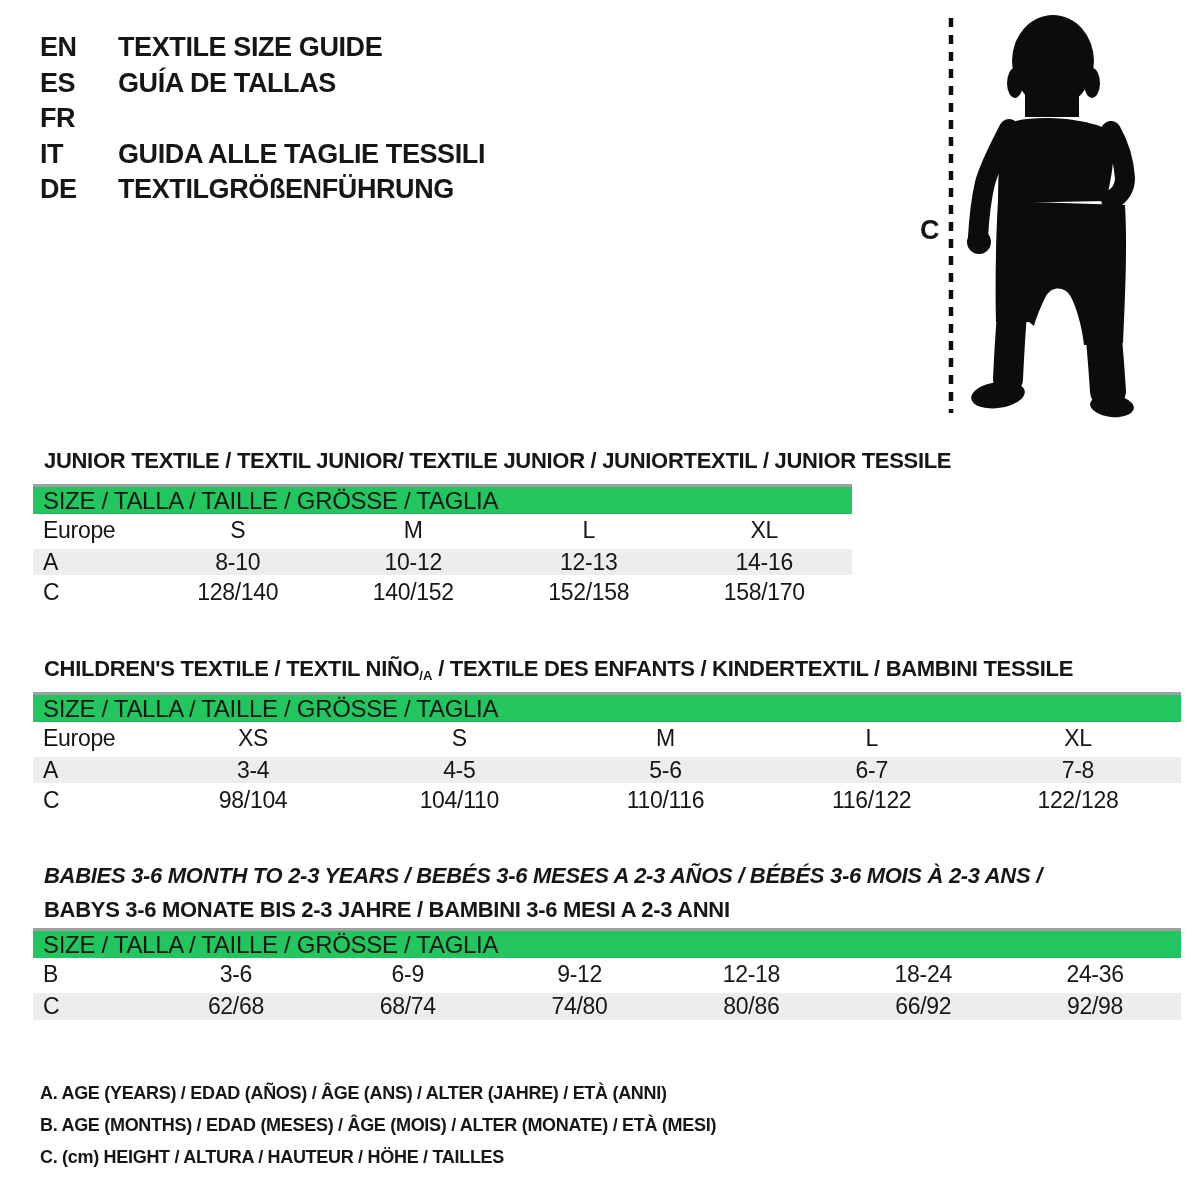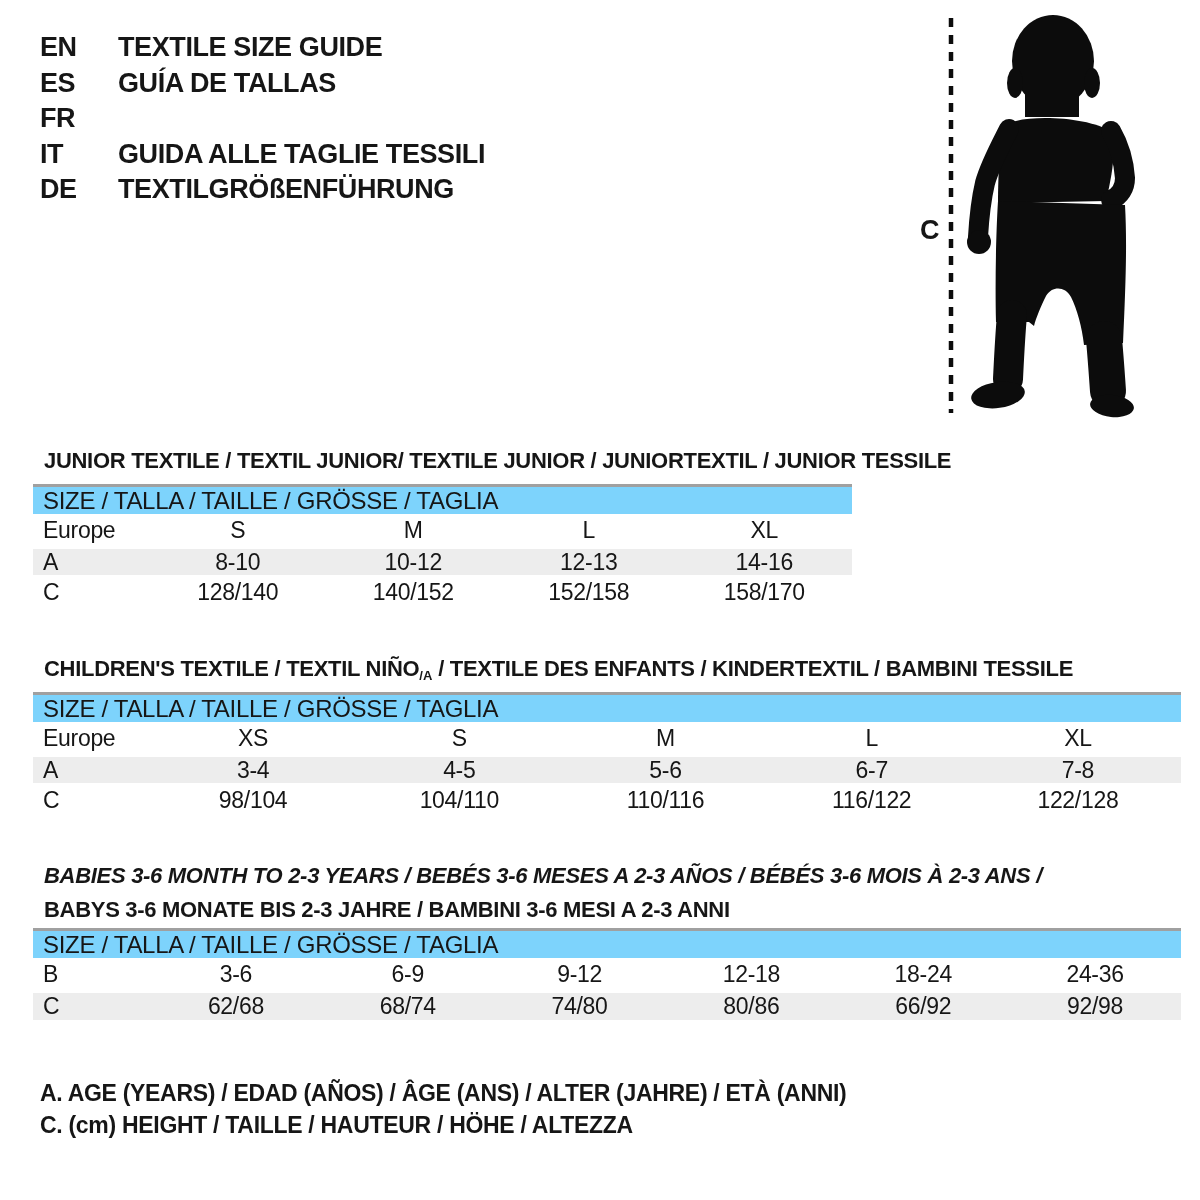--- a/index.html
+++ b/index.html
@@ -17,31 +17,31 @@
   
   .figure{position:absolute;left:930px;top:12px;width:212px;height:406px;}
   .figure svg{display:block;}
   .figure-c{position:absolute;left:-10px;top:203px;font-size:27px;font-weight:700;}
   
   .sec-title{position:absolute;left:32px;margin:12px;font-size:22px;font-weight:700;
              letter-spacing:-0.3px;white-space:nowrap;}
   .sub{font-size:13px;vertical-align:-4px;letter-spacing:0;}
   
   .tbl{position:absolute;font-size:23px;letter-spacing:-0.3px;}
-  .bar{height:30px;background:#7dd3fc;border-top:3px solid #a0a0a0;
+  .bar{height:30px;background:#22c55e;border-top:3px solid #a0a0a0;
        box-sizing:border-box;display:flex;align-items:center;
        padding-left:10px;font-size:24px;}
   .trow{display:flex;align-items:center;height:31px;}
   .trow.first{height:32px;}
   .trow.alt{background:#ededed;border-top:3px solid #ffffff;
             border-bottom:2px solid #ffffff;box-sizing:border-box;height:31px;}
   .cell{flex:1;text-align:center;white-space:nowrap;}
   .cell.lbl{flex:0 0 117px;text-align:left;padding-left:10px;box-sizing:border-box;}
   
-  .legend{position:absolute;left:40px;top:1077px;font-size:23px;font-weight:700;
+  .legend{position:absolute;left:40px;top:1077px;font-size:18px;font-weight:700;
           letter-spacing:-0.3px;line-height:32px;white-space:nowrap;}
 </style>
 </head>
 <body>
 
 <main>
 
   <section class="langs">
     <div class="lang-row">
       <span class="lang-code">EN</span>
@@ -168,16 +168,17 @@
       <div class="cell">68/74</div>
       <div class="cell">74/80</div>
       <div class="cell">80/86</div>
       <div class="cell">66/92</div>
       <div class="cell">92/98</div>
     </div>
   </div>
 
   <footer class="legend">
     <div>A. AGE (YEARS) / EDAD (AÑOS) / ÂGE (ANS) / ALTER (JAHRE) / ETÀ (ANNI)</div>
-    <div>C. (cm) HEIGHT / TAILLE / HAUTEUR / HÖHE / ALTEZZA</div>
+    <div>B. AGE (MONTHS) / EDAD (MESES) / ÂGE (MOIS) / ALTER (MONATE) / ETÀ (MESI)</div>
+    <div>C. (cm) HEIGHT / ALTURA / HAUTEUR / HÖHE / TAILLES</div>
   </footer>
 
 </main>
 
 </body></html>

